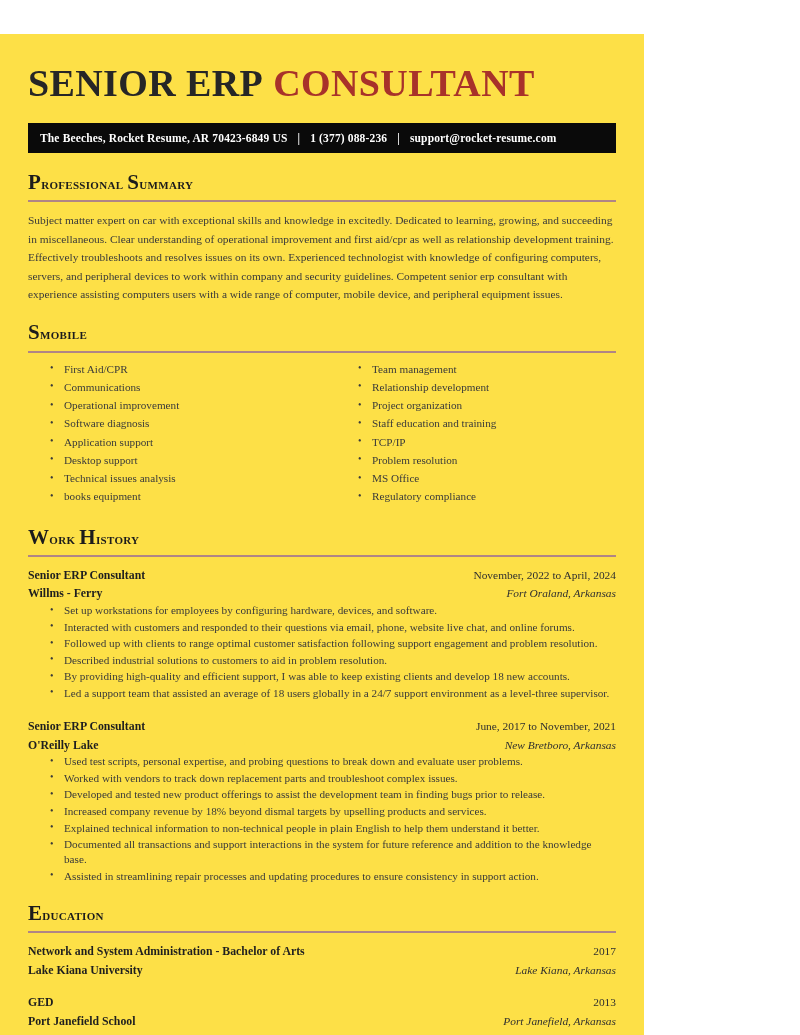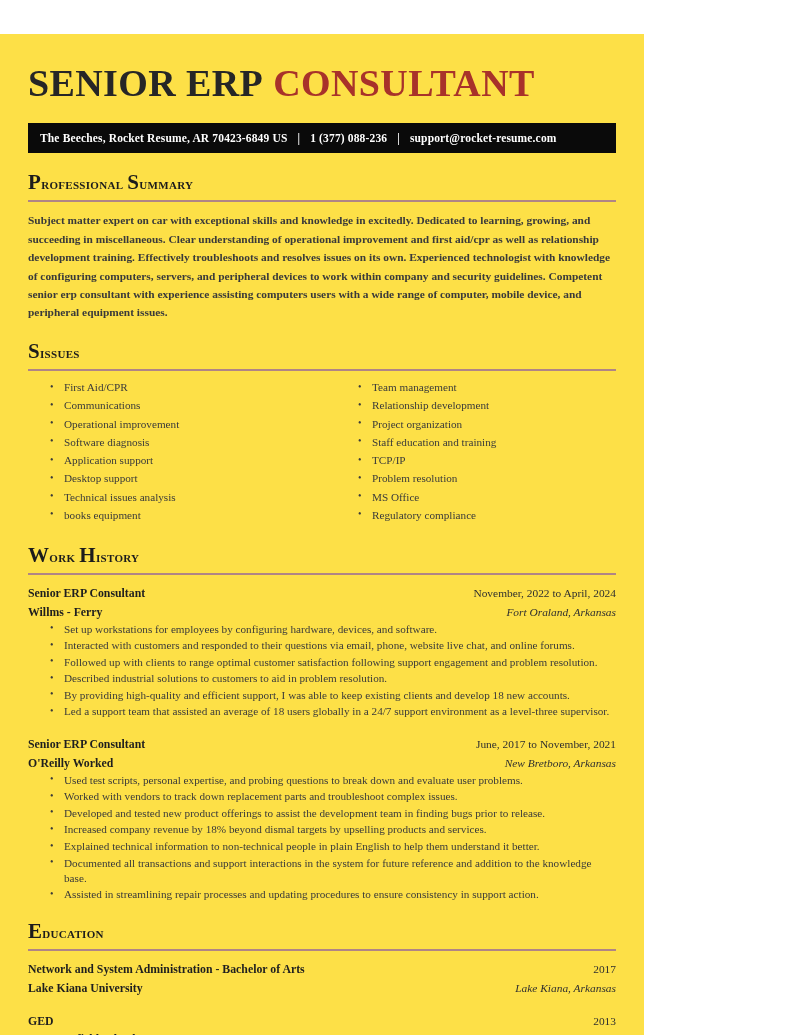--- a/index.html
+++ b/index.html
@@ -81,21 +81,20 @@
     width: 100%;
   }
 
   
   .summary {
     font-size: 11.4px;
     line-height: 1.62;
     color: #3a3a3a;
     text-align: left;
     margin: 0;
-    font-weight: bold;
   }
 
   
   ul.bullets {
     margin: 0;
     padding: 0 0 0 22px;
     list-style: none;
   }
   ul.bullets li {
     position: relative;
@@ -172,21 +171,21 @@
   <div class="section">
     <div class="section-heading">
       <span class="cap">P</span><span>rofessional </span><span class="cap">S</span><span>ummary</span>
     </div>
     <hr class="section-rule">
     <p class="summary">Subject matter expert on car with exceptional skills and knowledge in excitedly. Dedicated to learning, growing, and succeeding in miscellaneous. Clear understanding of operational improvement and first aid/cpr as well as relationship development training. Effectively troubleshoots and resolves issues on its own. Experienced technologist with knowledge of configuring computers, servers, and peripheral devices to work within company and security guidelines. Competent senior erp consultant with experience assisting computers users with a wide range of computer, mobile device, and peripheral equipment issues.</p>
   </div>
 
   <div class="section">
     <div class="section-heading">
-      <span class="cap">S</span><span>issues</span>
+      <span class="cap">S</span><span>mobile</span>
     </div>
     <hr class="section-rule">
     <div class="skills-cols">
       <div class="col">
         <ul class="bullets" id="skills-left">
             <li>First Aid/CPR</li>
             <li>Communications</li>
             <li>Operational improvement</li>
             <li>Software diagnosis</li>
             <li>Application support</li>
@@ -233,21 +232,21 @@
             <li>By providing high-quality and efficient support, I was able to keep existing clients and develop 18 new accounts.</li>
             <li>Led a support team that assisted an average of 18 users globally in a 24/7 support environment as a level-three supervisor.</li>
           </ul>
         </div>
         <div class="entry">
           <div class="entry-row">
             <div class="entry-left">Senior ERP Consultant</div>
             <div class="entry-right">June, 2017 to November, 2021</div>
           </div>
           <div class="entry-row">
-            <div class="entry-left">O'Reilly Worked</div>
+            <div class="entry-left">O'Reilly Lake</div>
             <div class="entry-right italic">New Bretboro, Arkansas</div>
           </div>
           <ul class="bullets entry-bullets">
             <li>Used test scripts, personal expertise, and probing questions to break down and evaluate user problems.</li>
             <li>Worked with vendors to track down replacement parts and troubleshoot complex issues.</li>
             <li>Developed and tested new product offerings to assist the development team in finding bugs prior to release.</li>
             <li>Increased company revenue by 18% beyond dismal targets by upselling products and services.</li>
             <li>Explained technical information to non-technical people in plain English to help them understand it better.</li>
             <li>Documented all transactions and support interactions in the system for future reference and addition to the knowledge base.</li>
             <li>Assisted in streamlining repair processes and updating procedures to ensure consistency in support action.</li>

